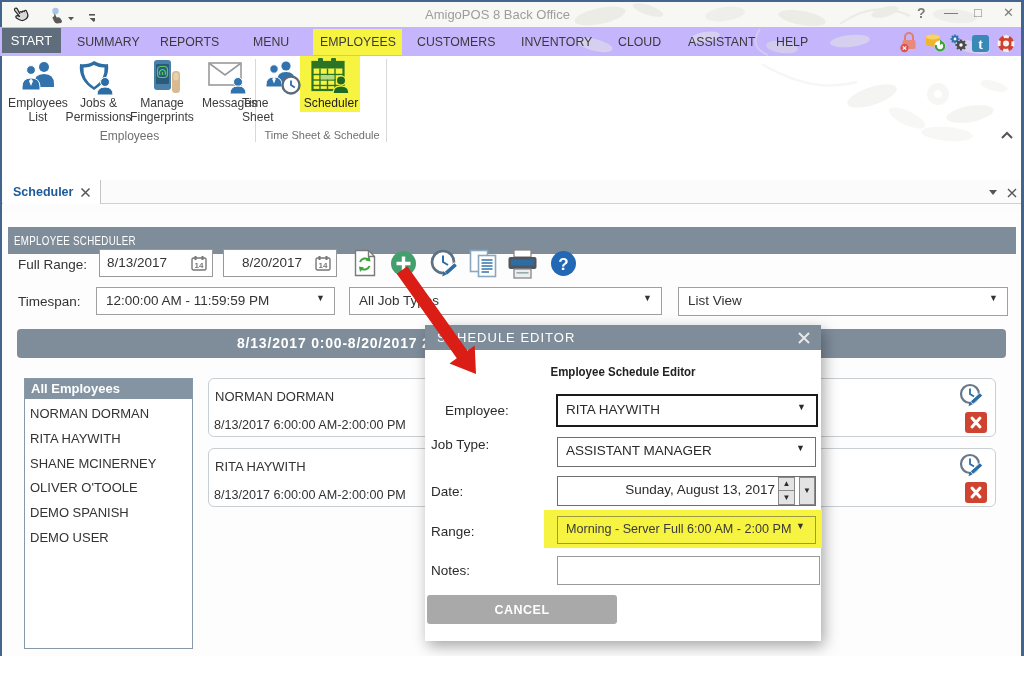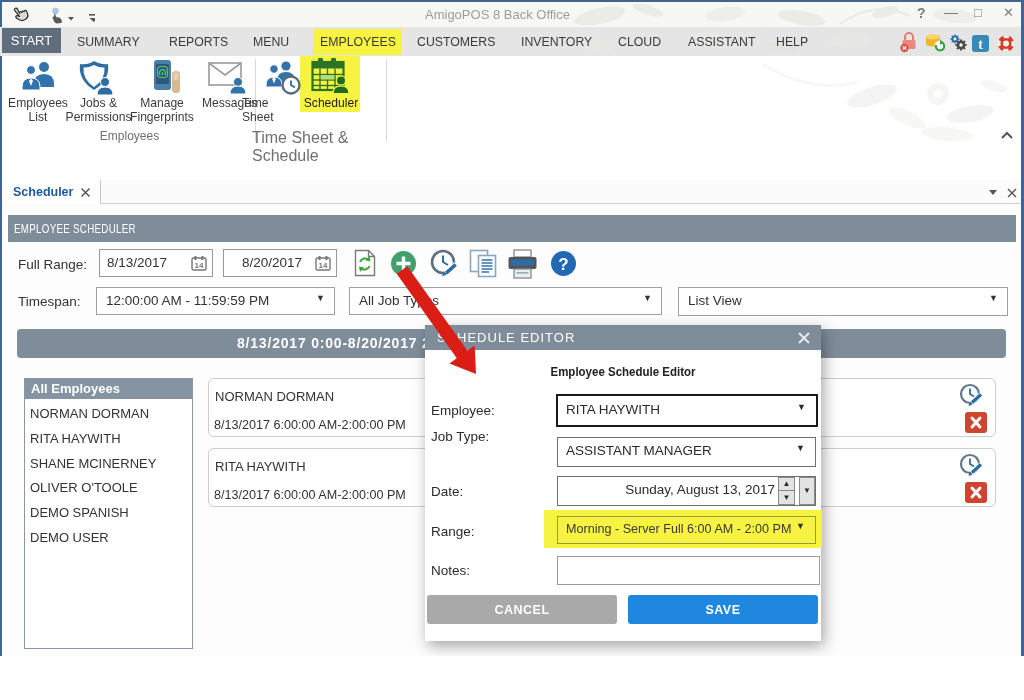--- a/index.html
+++ b/index.html
@@ -45,33 +45,33 @@
         <polygon points="79.5,14 88,14 83.7,18"></polygon>
       </g>
 </svg>
 <div class="abs" style="left:911px;top:5px;width:110px;height:18px;color:#7d7d7d;font-size:14px">
   <span style="position:absolute;left:6px;top:0;font-weight:bold">?</span>
   <span style="position:absolute;left:33px;top:-1px">—</span>
   <span style="position:absolute;left:63px;top:0px;font-size:13px">□</span>
   <span style="position:absolute;left:92px;top:0px;font-size:13px">✕</span>
 </div>
 
-<div class="abs" id="menubar" style="left:0;top:27px;width:1021px;height:29px;background:#e5e5e5;font-size:12.3px;color:#3a3a3a">
+<div class="abs" id="menubar" style="left:0;top:27px;width:1021px;height:29px;background:#c4b5fd;font-size:12.3px;color:#3a3a3a">
       <svg class="abs" style="left:520px;top:0;opacity:.5" width="500" height="29" viewBox="0 0 500 29">
 <ellipse cx="75" cy="18" rx="18" ry="6" transform="rotate(14 75 18)" fill="#e9e9e3"></ellipse>
         <ellipse cx="185" cy="10" rx="15" ry="5" transform="rotate(-10 185 10)" fill="#ebebe5"></ellipse>
 <path d="M240 2 q-12 18 8 26" fill="none" stroke="#e2e2dc" stroke-width="2"></path>
 <ellipse cx="262" cy="20" rx="16" ry="6" transform="rotate(8 262 20)" fill="#e2e2dc"></ellipse>
         <ellipse cx="330" cy="14" rx="20" ry="6" transform="rotate(-6 330 14)" fill="#e9e9e3"></ellipse>
         <ellipse cx="452" cy="20" rx="18" ry="6" transform="rotate(12 452 20)" fill="#e9e9e3"></ellipse>
 </svg>
   <div class="abs ctr" style="left:2px;top:1px;width:59px;height:25px;background:#5f6d7d;color:#fff;font-size:13px">START</div>
   <div class="abs ctr" style="left:313px;top:2px;width:89px;height:26px;background:#f7f341"></div>
   <span class="abs" style="left:77px;top:8px">SUMMARY</span>
-  <span class="abs" style="left:169px;top:8px">REPORTS</span>
+  <span class="abs" style="left:160px;top:8px">REPORTS</span>
   <span class="abs" style="left:253px;top:8px">MENU</span>
   <span class="abs" style="left:320px;top:8px">EMPLOYEES</span>
   <span class="abs" style="left:417px;top:8px">CUSTOMERS</span>
   <span class="abs" style="left:521px;top:8px">INVENTORY</span>
   <span class="abs" style="left:618px;top:8px">CLOUD</span>
   <span class="abs" style="left:688px;top:8px">ASSISTANT</span>
   <span class="abs" style="left:776px;top:8px">HELP</span>
 
   <svg class="abs" style="left:898px;top:4px" width="120" height="22" viewBox="0 0 120 22">
 
@@ -137,21 +137,21 @@
   <div class="abs" style="left:298px;top:0px;width:60px;height:56px;background:#f7f341"></div>
 
   <div class="abs" style="left:0px;top:40px;width:72px;text-align:center">Employees<br>List</div>
   <div class="abs" style="left:54px;top:40px;width:85px;text-align:center">Jobs &amp;<br>Permissions</div>
   <div class="abs" style="left:114px;top:40px;width:92px;text-align:center">Manage<br>Fingerprints</div>
   <div class="abs" style="left:185px;top:40px;width:85px;text-align:center">Messages</div>
   <div class="abs" style="left:240px;top:40px;width:45px;text-align:left">Time<br>Sheet</div>
   <div class="abs" style="left:300px;top:40px;width:58px;text-align:center;color:#1b1b1b">Scheduler</div>
 
   <div class="abs" style="left:60px;top:73px;width:135px;text-align:center;font-size:12px;color:#6f6f6f">Employees</div>
-  <div class="abs" style="left:250px;top:73px;width:140px;text-align:left;font-size:16px;color:#6f6f6f">Time Sheet &amp; Schedule</div>
+  <div class="abs" style="left:250px;top:73px;width:140px;text-align:center;font-size:11px;color:#6f6f6f">Time Sheet &amp; Schedule</div>
 
   <svg class="abs" style="left:998px;top:74px" width="14" height="10" viewBox="0 0 14 10">
         <path d="M2 8 L7 3 L12 8" fill="none" stroke="#555" stroke-width="2"></path>
       </svg>
 
   <svg class="abs" style="left:18px;top:4px" width="36" height="35" viewBox="0 0 36 35">
     <g fill="#3273ad">
       <circle cx="24" cy="7" r="5"></circle>
           <path d="M14 24 q0 -10 10 -10 q10 0 10 10 l0 3 h-20 z"></path>
       <circle cx="11" cy="10" r="4.4" stroke="#fff" stroke-width="1"></circle>
@@ -227,21 +227,21 @@
   </div>
   <polygon class="abs"></polygon>
   <svg class="abs" style="left:986px;top:8px" width="32" height="10" viewBox="0 0 32 10">
     <polygon points="1,2 9,2 5,7" fill="#555"></polygon>
     <path d="M20 1 L28 9 M28 1 L20 9" stroke="#555" stroke-width="1.4"></path>
   </svg>
 </div>
 <div class="abs" style="left:2px;top:204px;width:1019px;height:7px;background:#fcfcfc"></div>
 
 <div class="abs" id="panel" style="left:2px;top:211px;width:1019px;height:460px;background:#fdfdfd;font-size:13.5px;color:#333">
-  <div class="abs slate" style="left:6px;top:4px;width:1008px;height:27px">
+  <div class="abs slate" style="left:6px;top:16px;width:1008px;height:27px">
         <span class="abs wtxt" style="left:6px;top:6px;font-size:13px;letter-spacing:.4px;transform:scaleX(.75);transform-origin:left center">EMPLOYEE SCHEDULER</span>
       </div>
 
   <span class="abs" style="left:16px;top:46px">Full Range:</span>
   <div class="abs" style="left:97px;top:38px;width:112px;height:26px;border:1px solid #999;background:#fff">
     <span style="position:absolute;left:7px;top:5px">8/13/2017</span>
     <svg style="position:absolute;right:5px;top:5px" width="16" height="16" viewBox="0 0 16 16">
           <rect x="1" y="3" width="14" height="12" rx="1.5" fill="none" stroke="#777" stroke-width="1.4"></rect>
           <rect x="3.5" y="1" width="2" height="4" fill="#777"></rect>
           <rect x="10.5" y="1" width="2" height="4" fill="#777"></rect>
@@ -362,22 +362,22 @@
 <div class="abs" style="left:10px;top:679px;font-size:12px;font-weight:bold;color:#fff;text-decoration:underline">DEMO USER</div>
 
 <div class="abs" id="dialog" style="left:425px;top:325px;width:396px;height:316px;background:#fff;box-shadow:3px 5px 14px rgba(0,0,0,.35);font-size:13.5px;color:#2b2b2b">
   <div class="abs slate" style="left:0;top:0;width:396px;height:25px">
     <span class="abs wtxt" style="left:12px;top:5px;font-size:13px;letter-spacing:1px">SCHEDULE EDITOR</span>
     <svg class="abs" style="left:372px;top:6px" width="14" height="14" viewBox="0 0 14 14">
           <path d="M2 2 L12 12 M12 2 L2 12" stroke="#e8e8e8" stroke-width="2"></path>
         </svg>
   </div>
   <div class="abs" style="left:0;top:40px;width:396px;text-align:center;font-weight:bold;font-size:12.5px;color:#222;transform:scaleX(.92)">Employee Schedule Editor</div>
-  <span class="abs" style="left:6px;top:78px">Employee:</span>
-  <span class="abs" style="left:6px;top:104px">Job Type:</span>
+  <span class="abs" style="left:20px;top:78px">Employee:</span>
+  <span class="abs" style="left:6px;top:112px">Job Type:</span>
   <span class="abs" style="left:6px;top:159px">Date:</span>
   <span class="abs" style="left:6px;top:199px">Range:</span>
   <span class="abs" style="left:6px;top:238px">Notes:</span>
   <div class="abs" style="left:131px;top:69px;width:258px;height:29px;border:2px solid #1a1a1a;background:#fff">
     <span style="position:absolute;left:8px;top:6px">RITA HAYWITH</span>
     <span style="position:absolute;right:10px;top:6px;font-size:9px">▼</span>
   </div>
   <div class="abs" style="left:132px;top:112px;width:257px;height:28px;border:1px solid #6e6e6e;background:#fff">
     <span style="position:absolute;left:8px;top:5px">ASSISTANT MANAGER</span>
     <span style="position:absolute;right:10px;top:5px;font-size:9px">▼</span>
@@ -388,19 +388,18 @@
     <div style="position:absolute;right:20px;top:13px;width:17px;height:15px;background:#e3e3e3;border:1px solid #8a8a8a;box-sizing:border-box;text-align:center;font-size:8px;line-height:13px">▼</div>
     <div style="position:absolute;right:0px;top:0;width:16px;height:28px;background:#e3e3e3;border:1px solid #8a8a8a;box-sizing:border-box;text-align:center;font-size:8px;line-height:26px">▼</div>
   </div>
   <div class="abs" style="left:119px;top:185px;width:278px;height:38px;background:#f7f341"></div>
   <div class="abs" style="left:132px;top:191px;width:257px;height:26px;border:1px solid #9a9a40">
     <span style="position:absolute;left:8px;top:5px;color:#3a3a3a;font-size:12.6px">Morning - Server Full 6:00 AM - 2:00 PM</span>
     <span style="position:absolute;right:10px;top:4px;font-size:9px;color:#333">▼</span>
   </div>
   <div class="abs" style="left:132px;top:231px;width:261px;height:27px;border:1px solid #9a9a9a;background:#fff"></div>
   <div class="abs ctr" style="left:2px;top:270px;width:190px;height:29px;background:#a9a9a9;border-radius:3px;color:#fff;font-weight:bold;font-size:12.5px;letter-spacing:.5px">CANCEL</div>
-  <div class="abs ctr" style="left:203px;top:270px;width:190px;height:29px;background:#1f87e0;border-radius:3px;color:#fff;font-weight:bold;font-size:12.5px;letter-spacing:.5px">SAVE</div>
 </div>
 
 <svg class="abs" style="left:385px;top:258px" width="110" height="125" viewBox="0 0 110 125">
 <polygon points="11.7,15.8 22.3,8.2 82.4,92.7 89.7,87.4 91,116 64.5,105.4 71.8,100.2" fill="#da1d15"></polygon>
 </svg>
 </div>
 
 </body></html>

